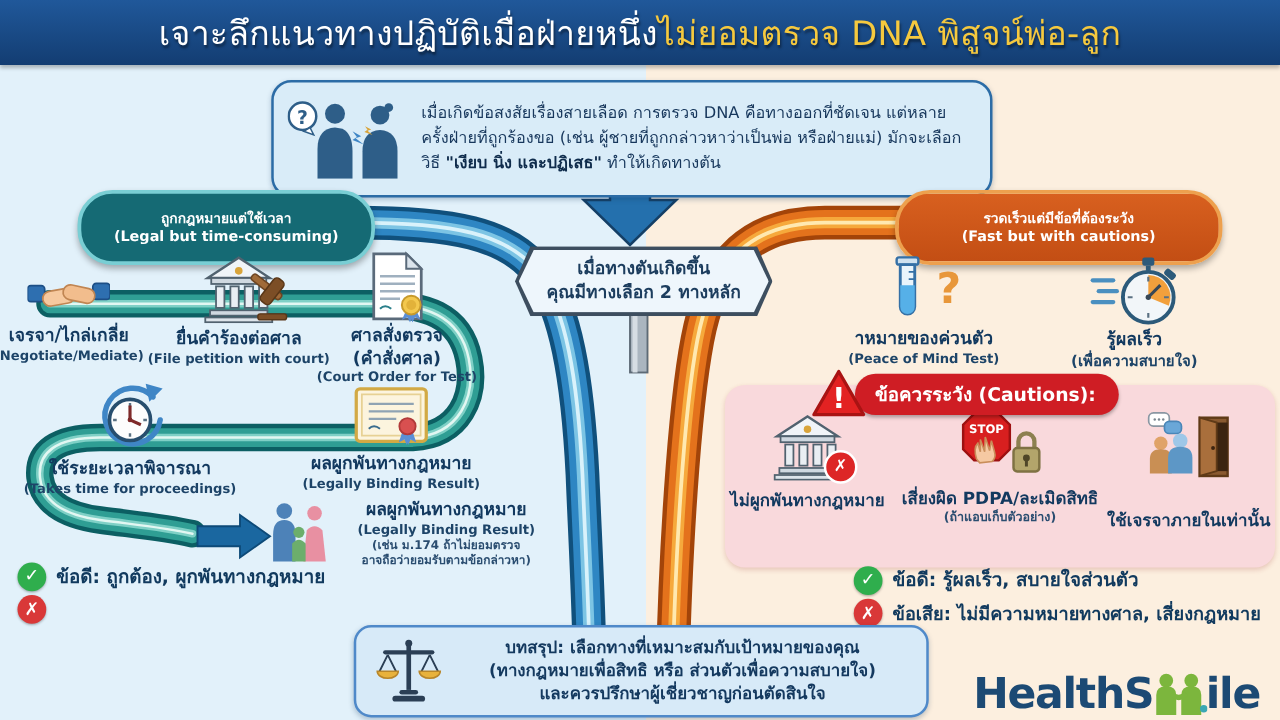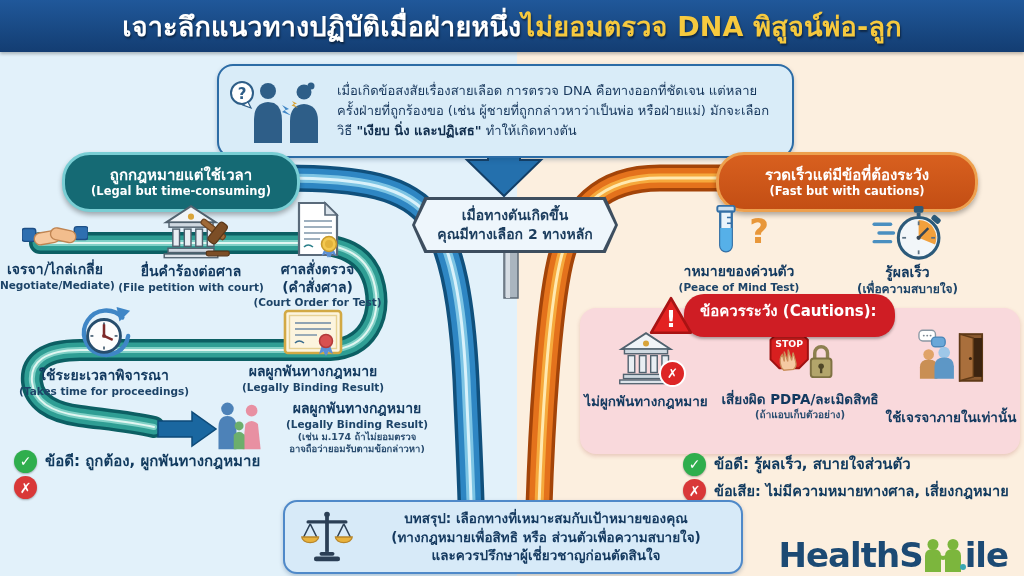--- a/index.html
+++ b/index.html
@@ -3,34 +3,34 @@
 <meta charset="utf-8">
 <style>
   html,body{margin:0;padding:0;background:#fff;}
   #stage{position:relative;width:1024px;height:576px;overflow:hidden;
          font-family:"DejaVu Sans","Liberation Sans",sans-serif;
          background:linear-gradient(90deg,#e2f1fa 0 50.5%,#fcefdf 50.5% 100%);}
   .abs{position:absolute;}
   
   #titlebar{left:0;top:0;width:1024px;height:52px;background:linear-gradient(#20589a,#133d72);
             display:flex;align-items:center;justify-content:center;white-space:nowrap;
-            font-size:27px;font-weight:bold;letter-spacing:.2px;box-shadow:0 2px 3px rgba(0,0,0,.25);}
+            font-size:27px;font-weight:normal;letter-spacing:.2px;box-shadow:0 2px 3px rgba(0,0,0,.25);}
   #titlebar .t1{color:#ffffff;text-shadow:1px 2px 2px rgba(0,0,0,.45);}
   #titlebar .t2{color:#f6c93e;text-shadow:1px 2px 2px rgba(0,0,0,.45);}
   
   #intro{left:217px;top:64px;width:573px;height:90px;background:#d9ecf8;border:2.5px solid #2c6ca6;
          border-radius:16px;display:flex;align-items:center;box-shadow:0 2px 4px rgba(20,60,100,.25);}
   #intro .txt{flex:1;padding:6px 14px 6px 0;font-size:13px;line-height:1.55;color:#17375c;font-weight:500;}
   #intro .txt b{color:#0f2c4c;}
   
   .pill{border-radius:28px;display:flex;flex-direction:column;align-items:center;justify-content:center;
         color:#fff;text-align:center;line-height:1.22;box-shadow:0 3px 5px rgba(0,0,0,.3);}
   #pill-left{left:62px;top:152px;width:232px;height:54px;background:#156a74;border:3px solid #79ced4;}
   #pill-right{left:716px;top:152px;width:256px;height:54px;background:linear-gradient(#d8601f,#c34e14);border:3px solid #eda04e;}
-  .pill .p1{font-size:15px;font-weight:bold;}
+  .pill .p1{font-size:11px;font-weight:bold;}
   .pill .p2{font-size:11.5px;font-weight:bold;}
   
   .sign-out{left:412px;top:197px;width:206px;height:56px;
             clip-path:polygon(6% 0,94% 0,100% 50%,94% 100%,6% 100%,0 50%);background:#3d4e5f;}
   .sign-in{left:415px;top:200px;width:200px;height:50px;
            clip-path:polygon(6% 0,94% 0,100% 50%,94% 100%,6% 100%,0 50%);background:#eef6fc;
            display:flex;flex-direction:column;align-items:center;justify-content:center;
            font-size:14px;font-weight:bold;color:#1c3d5e;line-height:1.35;}
   
   .step{display:flex;flex-direction:column;align-items:center;text-align:center;}
@@ -41,21 +41,21 @@
   .pcrow{display:flex;align-items:center;gap:8px;}
   .pc-ic{width:23px;height:23px;border-radius:50%;display:flex;align-items:center;justify-content:center;
          color:#fff;font-size:14px;font-weight:bold;flex:0 0 23px;box-shadow:0 1px 2px rgba(0,0,0,.3);}
   .pc-good{background:#2fae4d;} .pc-bad{background:#d93838;}
   .pctxt{font-size:15px;font-weight:bold;color:#113a5e;white-space:nowrap;}
   
   #caution-box{left:580px;top:308px;width:440px;height:146px;background:#f9d9dc;border-radius:16px;
                box-shadow:0 2px 4px rgba(150,40,40,.2);}
   #caution-head{left:648px;top:294px;display:flex;align-items:center;}
   #caution-pill{background:#cf1d24;color:#fff;font-size:15px;font-weight:bold;border-radius:20px;
-                padding:5px 18px 14px 16px;margin-left:-10px;box-shadow:0 2px 3px rgba(0,0,0,.3);}
+                padding:5px 18px 4px 16px;margin-left:-10px;box-shadow:0 2px 3px rgba(0,0,0,.3);}
   .cit{display:flex;flex-direction:column;align-items:center;text-align:right;}
   .cit .thai{font-size:13.5px;}
   .badge-x{position:absolute;width:23px;height:23px;border-radius:50%;background:#dd2626;border:2px solid #fff;
            color:#fff;font-size:13px;font-weight:bold;display:flex;align-items:center;justify-content:center;}
   
   #summary{left:283px;top:500px;width:456px;height:70px;background:#d7eaf8;border:2.5px solid #4f89c9;
            border-radius:14px;display:flex;align-items:center;box-shadow:0 2px 4px rgba(20,60,100,.25);}
   #summary .stxt{flex:1;text-align:center;font-size:13.5px;font-weight:bold;color:#14395f;line-height:1.4;padding-right:10px;}
   
   #logo{right:16px;bottom:4px;display:flex;align-items:flex-end;font-size:34px;font-weight:bold;

